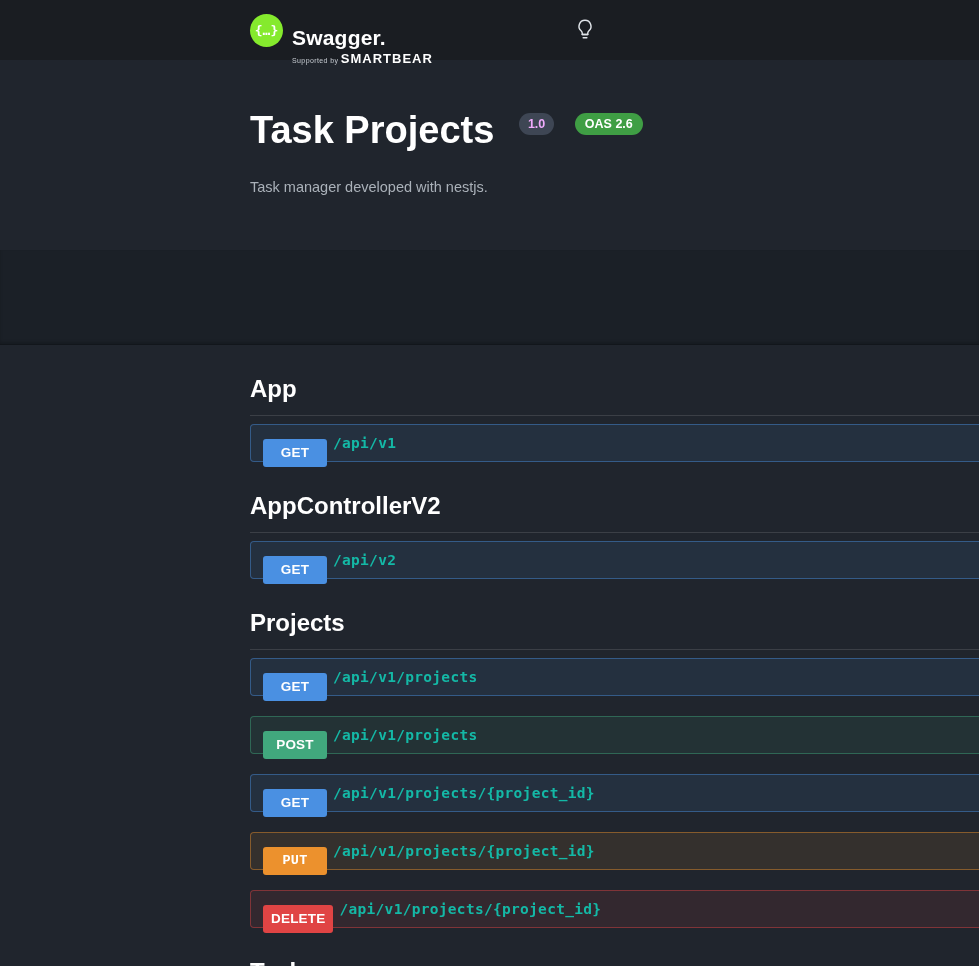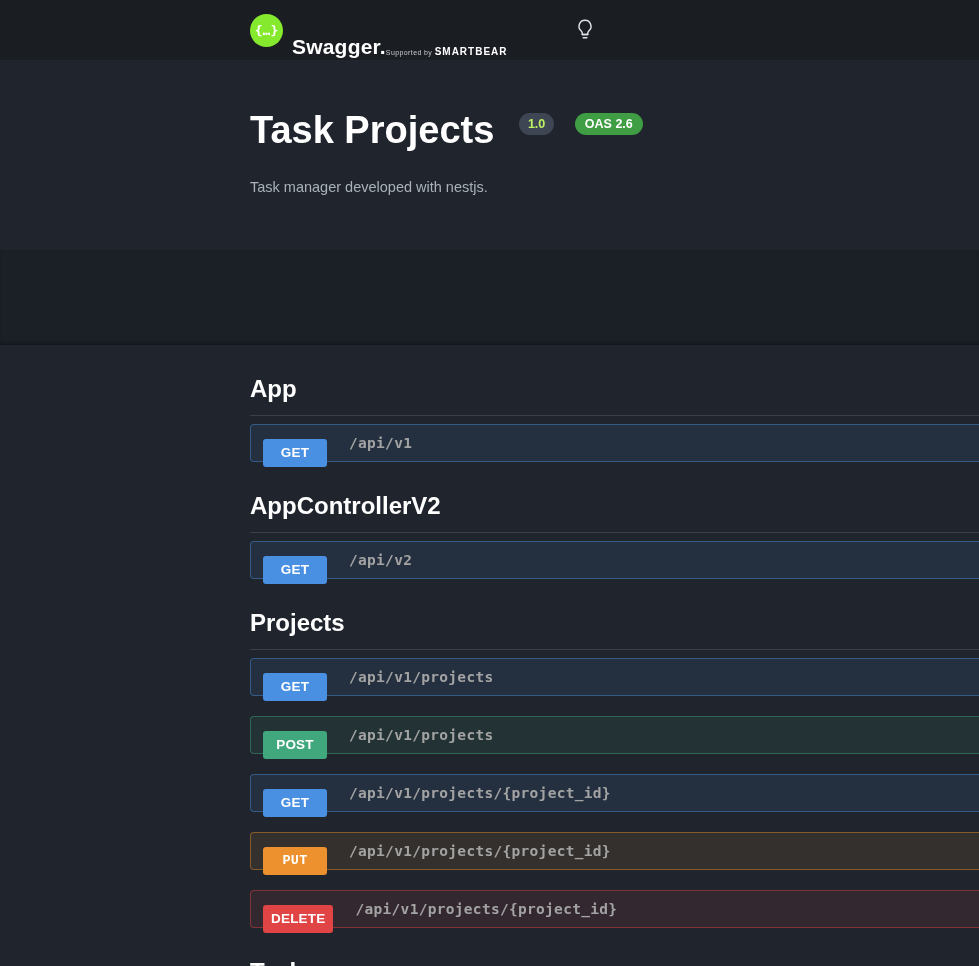--- a/index.html
+++ b/index.html
@@ -44,41 +44,41 @@
     font-family: "DejaVu Sans Mono", "Liberation Mono", monospace;
     font-weight: bold;
     font-size: 13px;
     display: flex;
     align-items: center;
     justify-content: center;
     flex: 0 0 auto;
   }
   .logo-text {
     display: flex;
-    flex-direction: row;
+    flex-direction: column;
     align-items: flex-start;
     line-height: 1;
     margin-top: 32px;
   }
   .logo-title {
     color: #ffffff;
     font-size: 21px;
     font-weight: 700;
     letter-spacing: 0.2px;
   }
   .logo-sub {
     margin-top: 4px;
     align-self: flex-end;
     color: #c6cbd1;
     font-size: 7px;
     letter-spacing: 0.4px;
     white-space: nowrap;
   }
   .logo-sub b {
-    font-size: 10px;
+    font-size: 13px;
     letter-spacing: 1px;
     color: #ffffff;
   }
   .theme-toggle {
     position: absolute;
     left: 318px;        
     top: 13px;
     width: 34px;
     height: 34px;
     background: transparent;
@@ -104,21 +104,21 @@
   .page-title {
     margin: 0;
     color: #ffffff;
     font-size: 38px;
     line-height: 44px;
     font-weight: 700;
   }
   .version-badge {
     display: inline-block;
     background: var(--color-version_badge, #3e4654);
-    color: #bef264;
+    color: #f0abfc;
     font-size: 12.5px;
     font-weight: 700;
     line-height: 1;
     padding: 5px 9px;
     border-radius: 12px;
     vertical-align: middle;
     position: relative;
     top: -9px;
     margin-left: 14px;
   }
@@ -185,25 +185,25 @@
     padding: 7px 8px;
     border-radius: 3px;
     color: #ffffff;
     font-weight: 700;
     font-size: 13.5px;
     line-height: 1;
     letter-spacing: 0.2px;
     margin-top: 20px;
   }
   .path {
-    margin-left: 22px;
+    margin-left: 6px;
     font-family: "DejaVu Sans Mono", "Liberation Mono", monospace;
     font-size: 14.5px;
     font-weight: bold;
-    color: #a3a3a3;
+    color: #14b8a6;
     letter-spacing: 0.3px;
   }
   .op-get    { background: rgba(74,144,226,0.10);  border-color: rgba(74,144,226,0.45); }
   .op-post   { background: rgba(65,168,125,0.10);  border-color: rgba(65,168,125,0.45); }
   .op-put    { background: rgba(236,145,45,0.10);  border-color: rgba(236,145,45,0.45); }
   .op-delete { background: rgba(224,68,68,0.10);   border-color: rgba(224,68,68,0.45); }
   .method.get    { background: var(--color-get, #4a90e2); }
   .method.post   { background: var(--color-post, #41a87d); }
   .method.put    { background: var(--color-put, #ec912d); font-family: Liberation Mono, monospace; }
   .method.delete { background: var(--color-delete, #e04444); }

